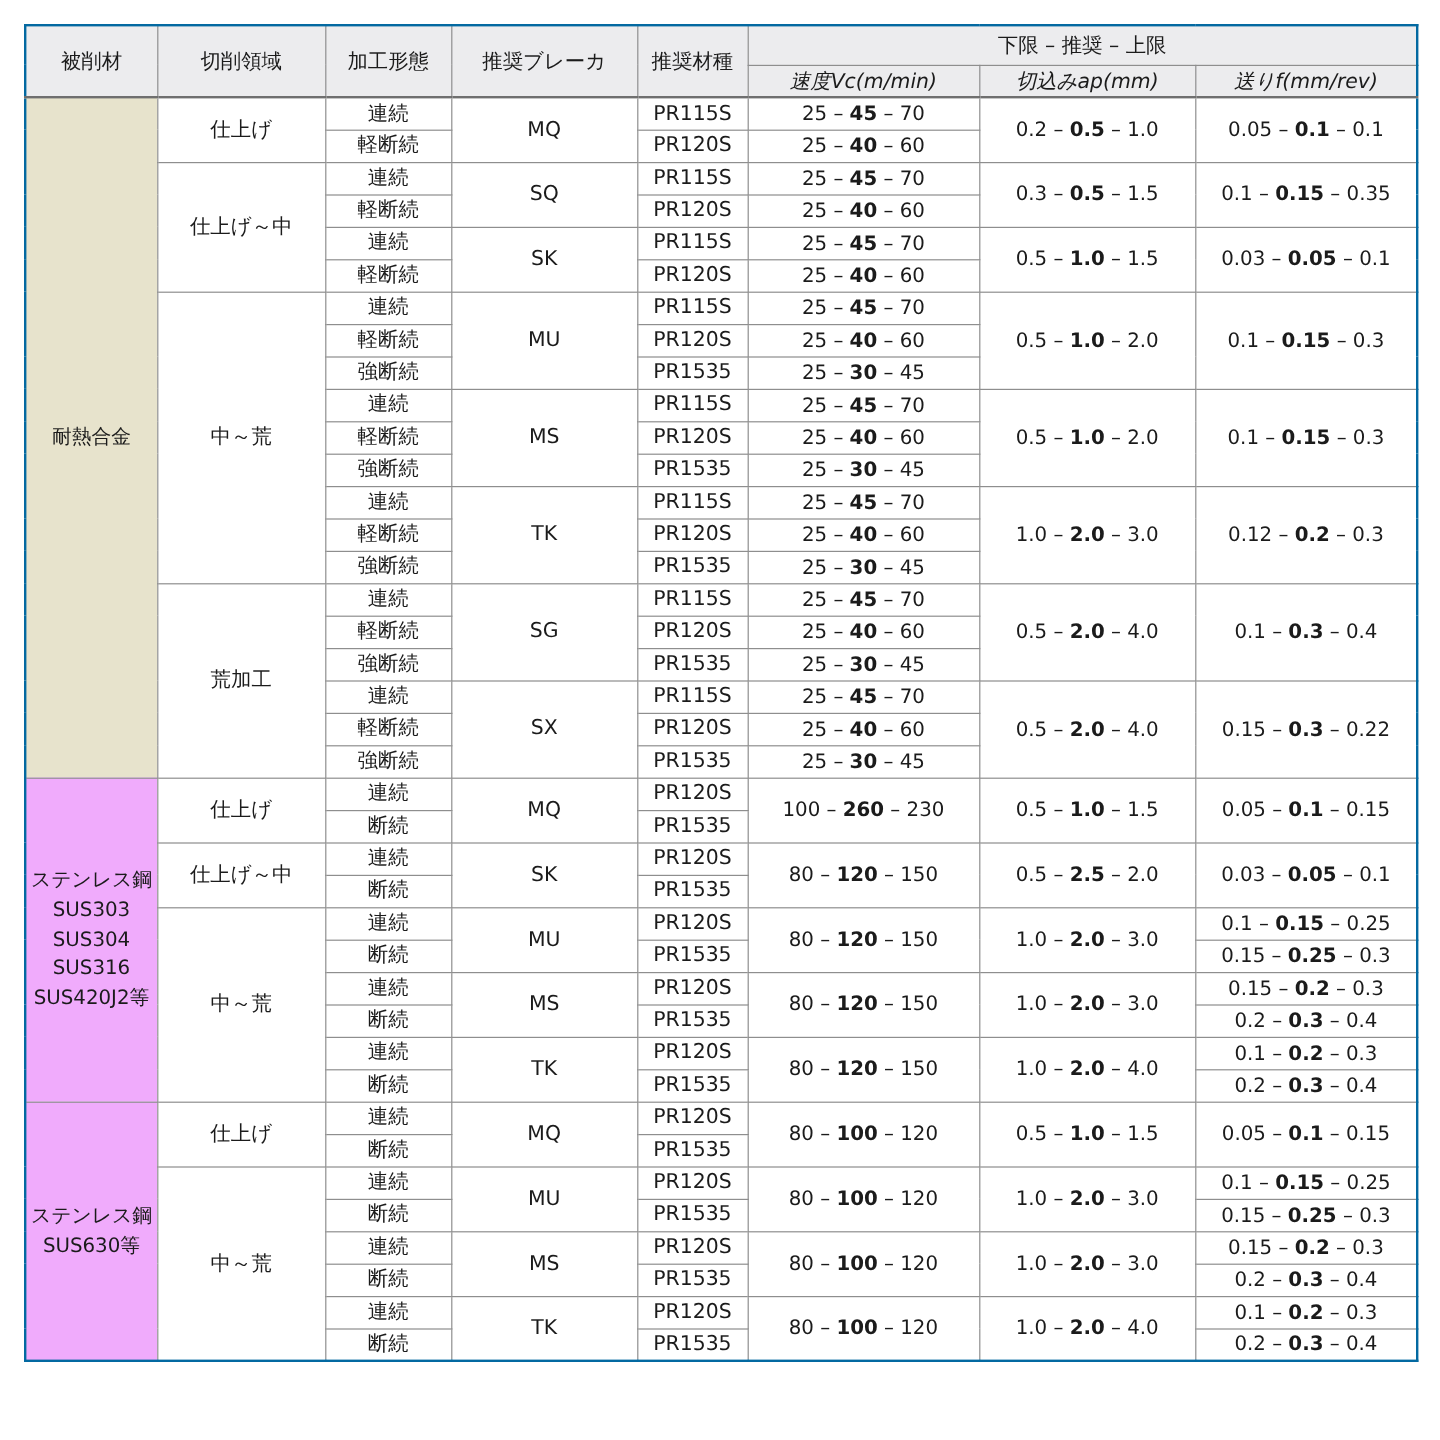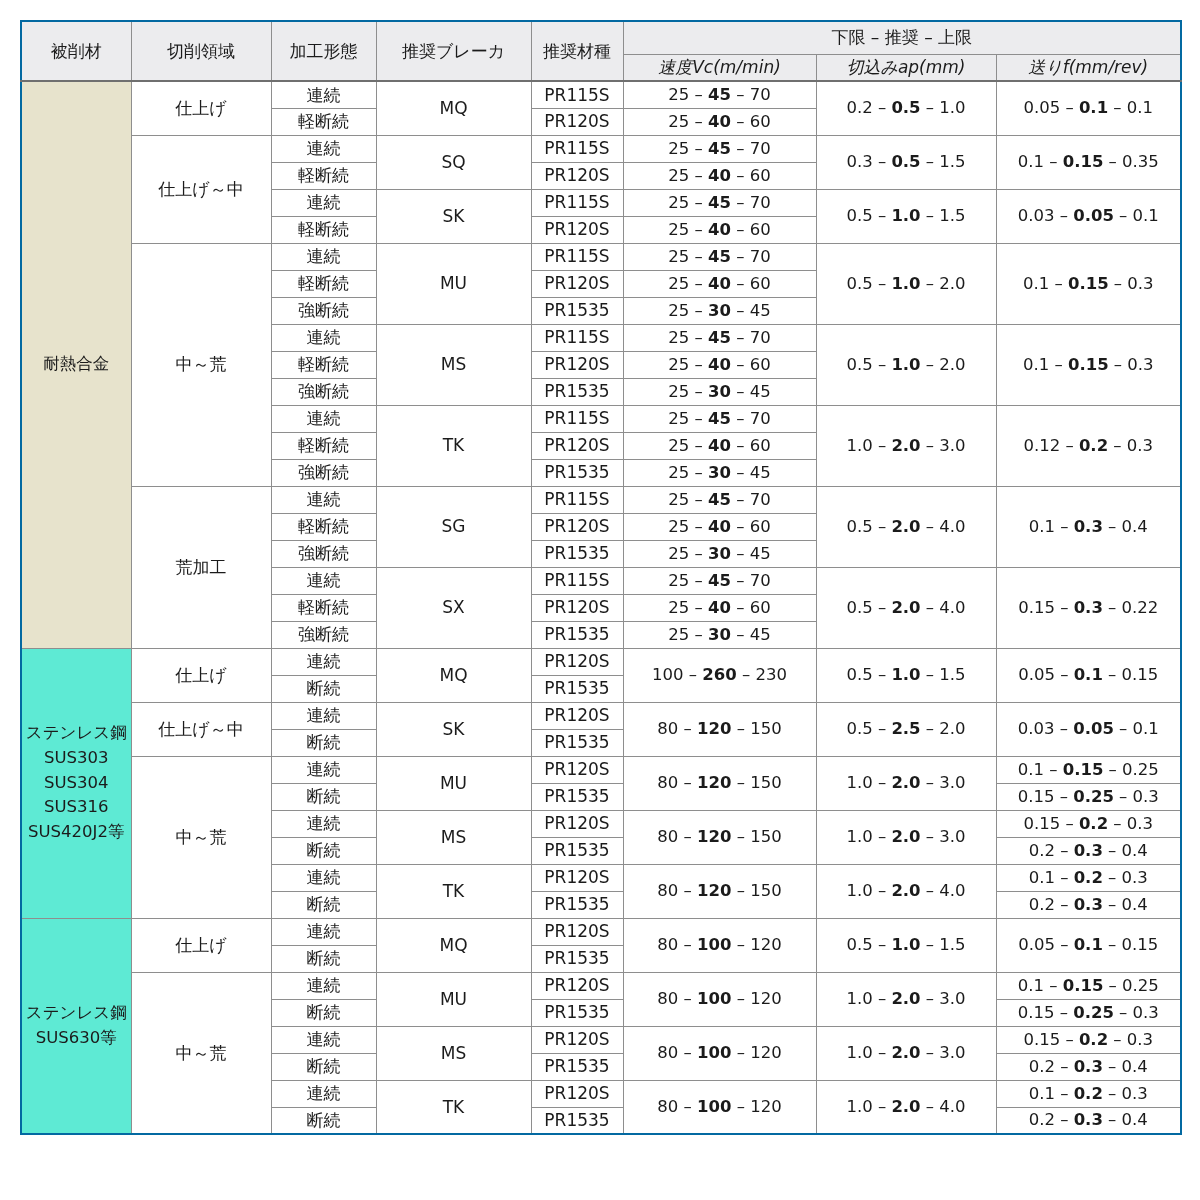--- a/index.html
+++ b/index.html
@@ -10,21 +10,21 @@
     padding:1px 4px;font-size:17px;font-weight:400;box-sizing:border-box;}
   th{background:#ececee;}
   tr.h1 th{height:33px;}
   tr.h2 th{height:27px;font-style:italic;}
   td{height:27px;line-height:1.2;background:#ffffff;}
   td.num{white-space:pre;font-size:16.5px;}
   b{font-weight:700;}
   th b{font-weight:400;margin-top:12px;}
   td.mat{font-size:16.5px;line-height:1.5;padding:4px 2px;}
   td.mat1{background:#e7e3cc;}
-  td.mat2{background:#5eead4;}
+  td.mat2{background:#f0abfc;}
   .hb{border-bottom:2px solid #6f6f6f;}
 </style>
 </head>
 <body>
 
 <div class="page">
 <table>
   <colgroup>
     <col style="width:110px">
         <col style="width:140px">

